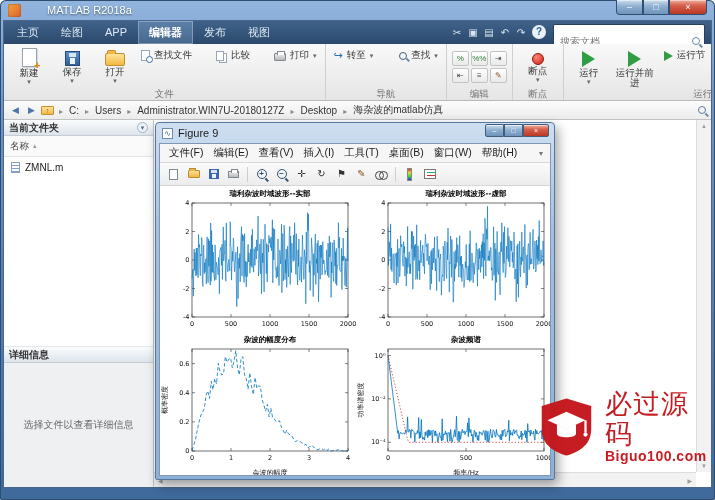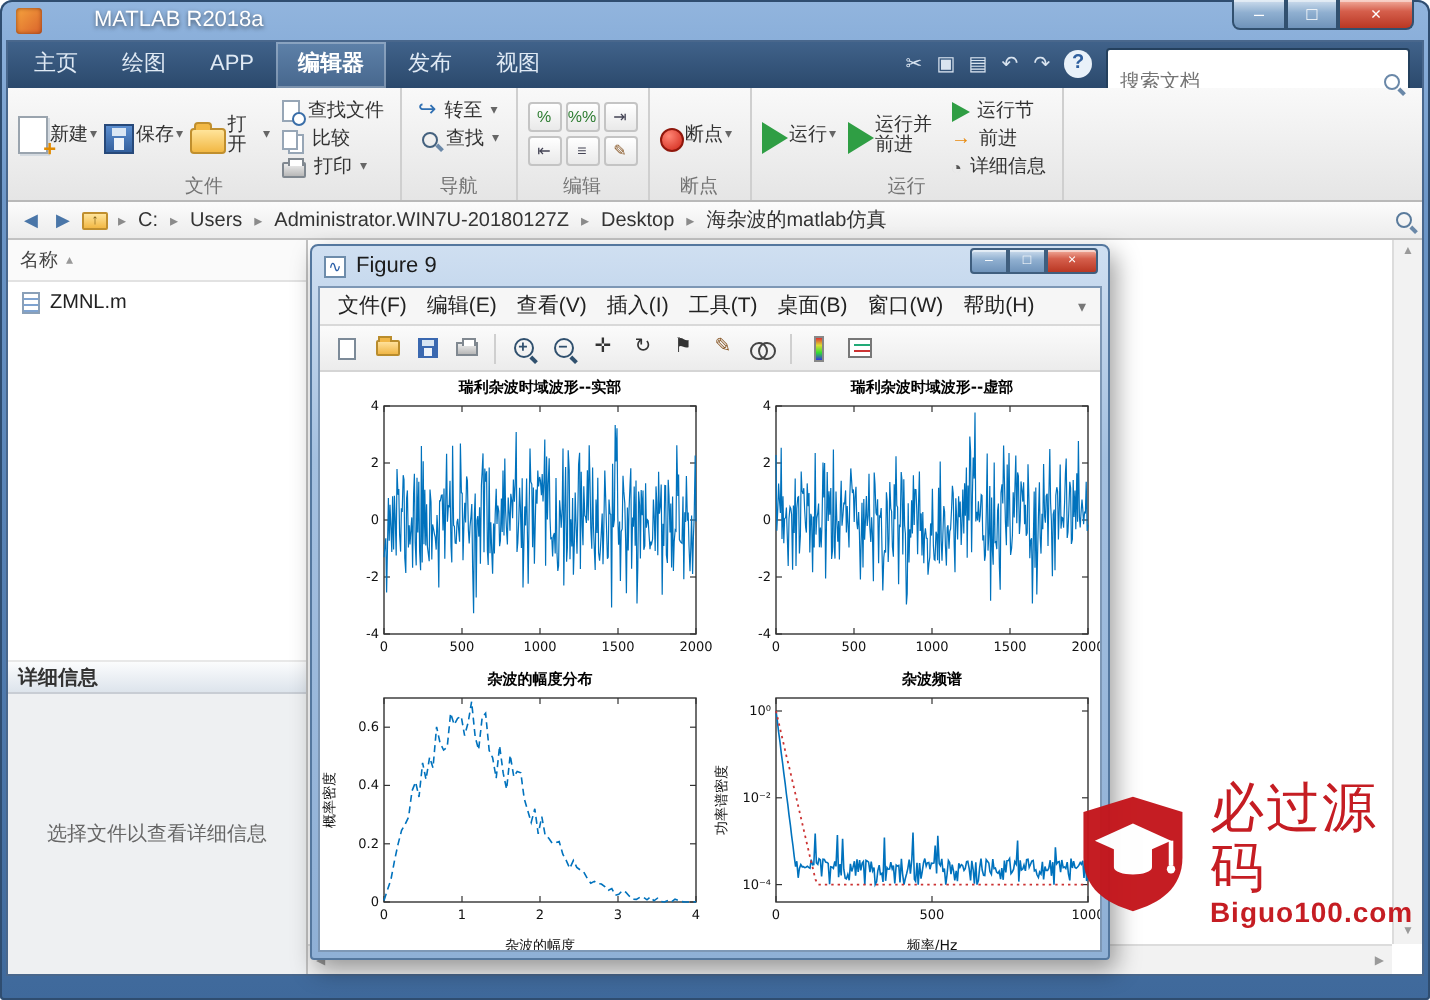--- a/index.html
+++ b/index.html
@@ -31,24 +31,24 @@
   .helpic{width:14px;height:14px;margin:4px 3px 0 3px;border-radius:50%;background:#e9f1f9;color:#2f5f9e;font-size:10px;font-weight:bold;text-align:center;line-height:14px;}
   .searchbox{width:152px;height:34px;margin:3px 6px 0 4px;background:#fff;border:1px solid #24405d;border-radius:2px;display:flex;align-items:center;padding:0 4px;}
   .searchbox input{flex:1;min-width:0;border:none;outline:none;background:transparent;font-size:10px;color:#333;font-family:inherit;}
   .mag{width:8px;height:8px;border:1.5px solid #6a88a8;border-radius:50%;position:relative;margin-left:2px;flex:0 0 auto;}
   .mag::after{content:"";position:absolute;width:4px;height:1.5px;background:#6a88a8;transform:rotate(45deg);right:-3.5px;bottom:-2px;}
 
   
   .ribbon{height:57px;flex:0 0 57px;background:linear-gradient(#f9f9f9,#e5e5e5);border-bottom:1px solid #b9b9b9;display:flex;}
   .rsec{position:relative;border-right:1px solid #cfcfcf;padding:2px 5px 13px;display:flex;gap:3px;}
   .rsec-label{position:absolute;bottom:0;left:0;right:0;text-align:center;font-size:9.5px;color:#747474;line-height:13px;}
-  .rbig{width:40px;display:flex;flex-direction:row;align-items:center;gap:1px;font-size:9.5px;color:#333;padding-top:2px;line-height:1.05;}
+  .rbig{width:40px;display:flex;flex-direction:column;align-items:center;gap:1px;font-size:9.5px;color:#333;padding-top:2px;text-align:center;line-height:1.05;}
   .rbig.wide{width:46px;}
   .caret{font-size:7px;color:#666;line-height:5px;}
-  .rcol{display:flex;flex-direction:column;gap:1px;padding-top:3px;}
+  .rcol{display:flex;flex-direction:row;gap:18px;padding-top:3px;}
   .rsmall{display:flex;align-items:center;gap:4px;font-size:9.5px;color:#333;height:13px;padding:0 3px;white-space:nowrap;}
   .egrid{display:grid;grid-template-columns:repeat(3,17px);grid-auto-rows:15px;gap:2px;padding-top:5px;}
   .ebtn{border:1px solid #c4c4c4;border-radius:2px;background:linear-gradient(#fff,#e9e9e9);font-size:8px;color:#2e7d32;display:flex;align-items:center;justify-content:center;}
 
   
   .ic-bigpage{width:15px;height:19px;background:#fff;border:1px solid #9aa4ae;position:relative;box-shadow:1px 1px 0 #d4dae0;}
   .ic-bigpage::before{content:"+";position:absolute;right:-5px;bottom:-6px;color:#e08a00;font-weight:bold;font-size:11px;}
   .ic-bigfolder{width:20px;height:13px;background:linear-gradient(#ffe49a,#f2b844);border:1px solid #c08f2e;border-radius:2px;position:relative;margin-top:5px;}
   .ic-bigfolder::before{content:"";position:absolute;top:-4px;left:1px;width:7px;height:3px;background:#f2b844;border:1px solid #c08f2e;border-bottom:none;border-radius:2px 2px 0 0;}
   .ic-bigsave{width:15px;height:15px;background:linear-gradient(#5b8ed0,#33609e);border:1px solid #27497a;position:relative;margin-top:3px;}
@@ -286,20 +286,24 @@
       <span class="csep"></span>
       <span class="crumb">Desktop</span>
       <span class="csep"></span>
       <span class="crumb">海杂波的matlab仿真</span>
       <span class="aspacer"></span>
       <span class="mag" style="border-color:#5a7b9c"></span>
     </div>
 
     <div class="main">
       <div class="leftpanel">
+        <div class="panel-h">
+          <span>当前文件夹</span>
+          <span class="ph-btn">▾</span>
+        </div>
         <div class="colhead">
           <span>名称</span>
           <span class="sortmark">▴</span>
         </div>
         <div class="filelist">
           <div class="filerow">
             <span class="ic-mfile"></span>
             <span>ZMNL.m</span>
           </div>
         </div>

